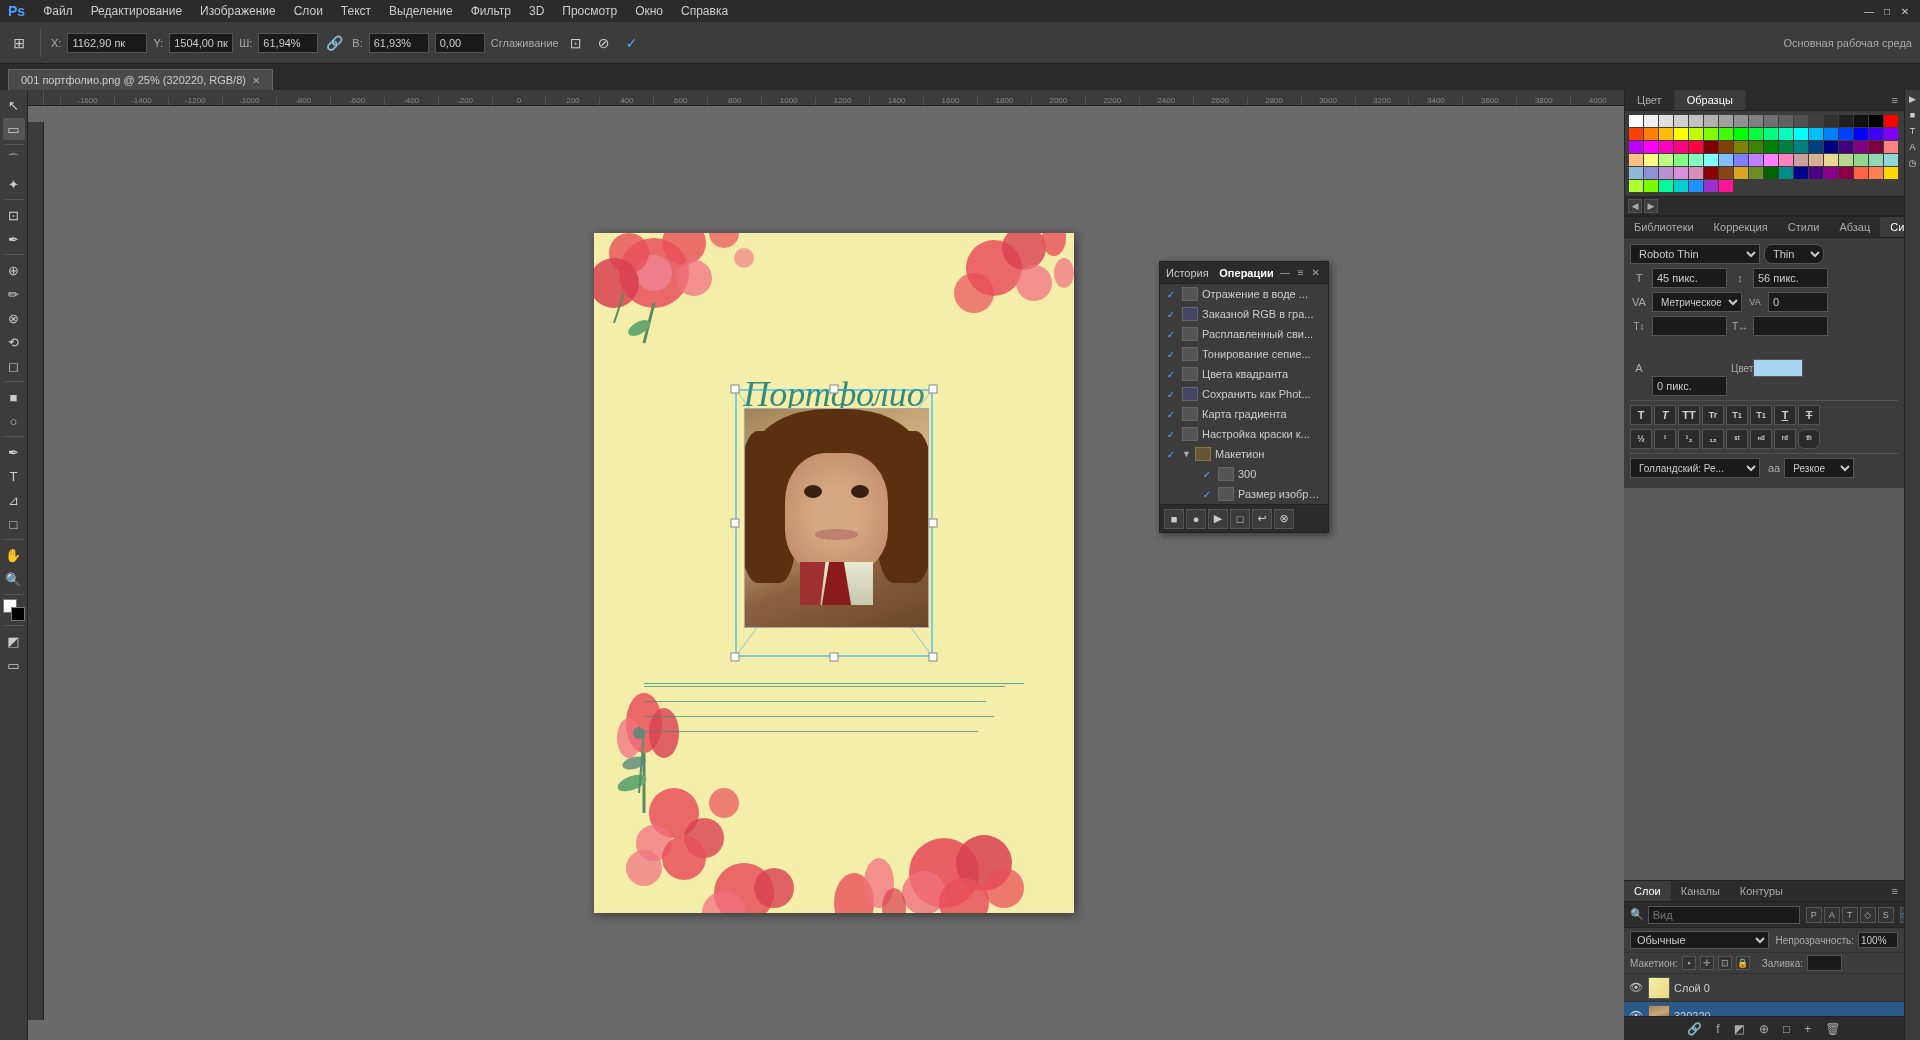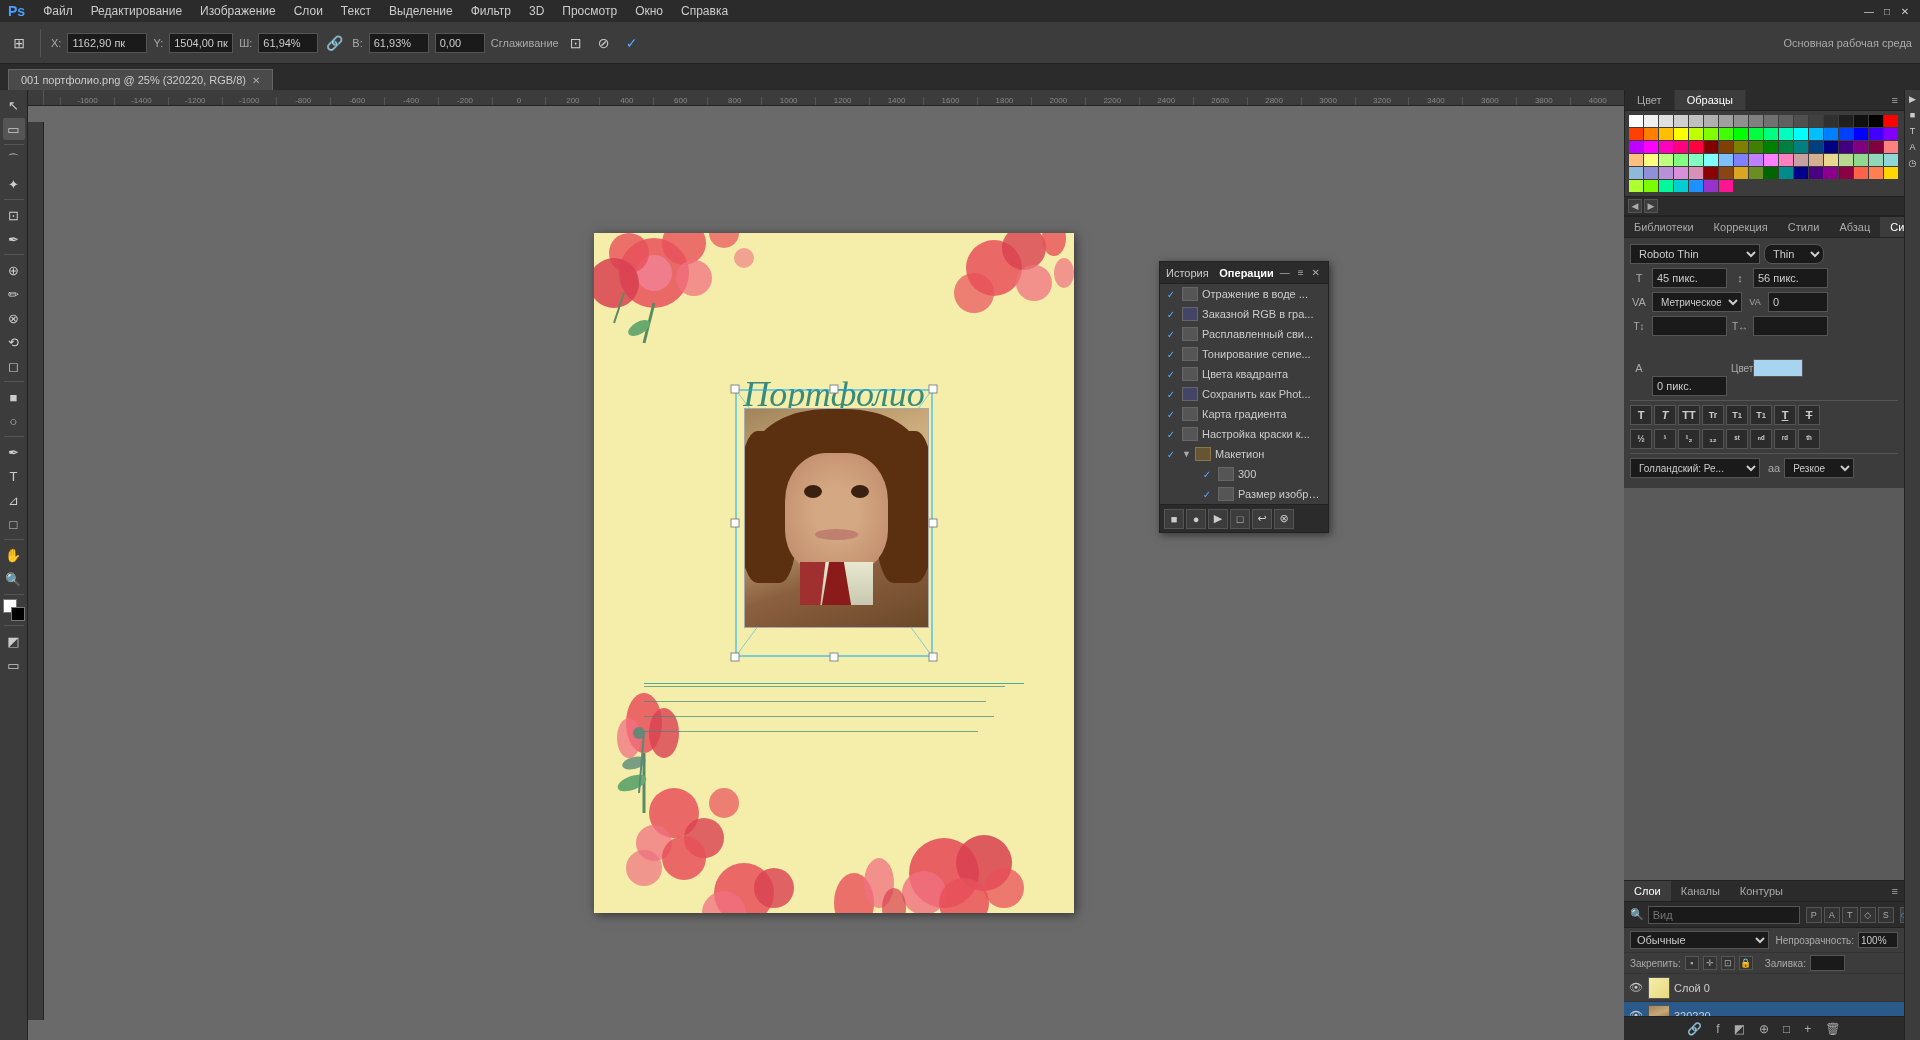--- a/index.html
+++ b/index.html
@@ -1148,21 +1148,21 @@
         </div>
 
         <div class="char-buttons-row">
           <div class="char-style-btn" style="font-size:9px;">½</div>
           <div class="char-style-btn" style="font-size:9px;">¹</div>
           <div class="char-style-btn" style="font-size:9px;">¹₂</div>
           <div class="char-style-btn" style="font-size:9px;">₁₂</div>
           <div class="char-style-btn" style="font-size:9px;">ˢᵗ</div>
           <div class="char-style-btn" style="font-size:9px;">ⁿᵈ</div>
           <div class="char-style-btn" style="font-size:9px;">ʳᵈ</div>
-          <div class="char-style-btn" style="font-size:9px;">ᵗʰ</div>
+          <div class="char-style-btn" style="font-size:9px;border-radius:6px;">ᵗʰ</div>
         </div>
         <div class="char-divider"></div>
 
         <div class="char-row">
           <select class="char-field" style="width:130px;font-size:10px;">
             <option>Голландский: Ре...</option>
           </select>
           <span style="color:#aaa;font-size:11px;margin-left:4px;">аа</span>
           <select class="char-field" style="width:70px;font-size:10px;">
             <option>Резкое</option>
@@ -1193,21 +1193,21 @@
       <div class="layers-mode-row">
         <select class="layers-mode-select">
           <option>Обычные</option>
         </select>
         <div class="layers-opacity">
           <span style="font-size:10px;color:#aaa;">Непрозрачность:</span>
           <input style="width: 40px; background: rgb(26, 26, 26); border: 1px solid rgb(85, 85, 85); color: rgb(204, 204, 204); font-size: 10px; padding: 1px 2px; height: 16px;" value="100%">
         </div>
       </div>
       <div class="layers-lock-row">
-        <span style="font-size:10px;color:#aaa;">Закрепить:</span>
+        <span style="font-size:10px;color:#aaa;">Макетион:</span>
         <div style="width:14px;height:14px;border:1px solid #555;background:#333;display:flex;align-items:center;justify-content:center;font-size:9px;color:#aaa;cursor:pointer;">▪</div>
         <div style="width:14px;height:14px;border:1px solid #555;background:#333;display:flex;align-items:center;justify-content:center;font-size:9px;color:#aaa;cursor:pointer;">✛</div>
         <div style="width:14px;height:14px;border:1px solid #555;background:#333;display:flex;align-items:center;justify-content:center;font-size:9px;color:#aaa;cursor:pointer;">⊡</div>
         <div style="width:14px;height:14px;border:1px solid #555;background:#333;display:flex;align-items:center;justify-content:center;font-size:9px;color:#aaa;cursor:pointer;">🔒</div>
         <span style="font-size:10px;color:#aaa;margin-left:8px;">Заливка:</span>
         <input style="width: 35px; background: rgb(26, 26, 26); border: 1px solid rgb(85, 85, 85); color: rgb(204, 204, 204); font-size: 10px; padding: 1px 2px; height: 16px;" value="">
       </div>
       <div class="layers-content">
 
         <div class="layer-item">

